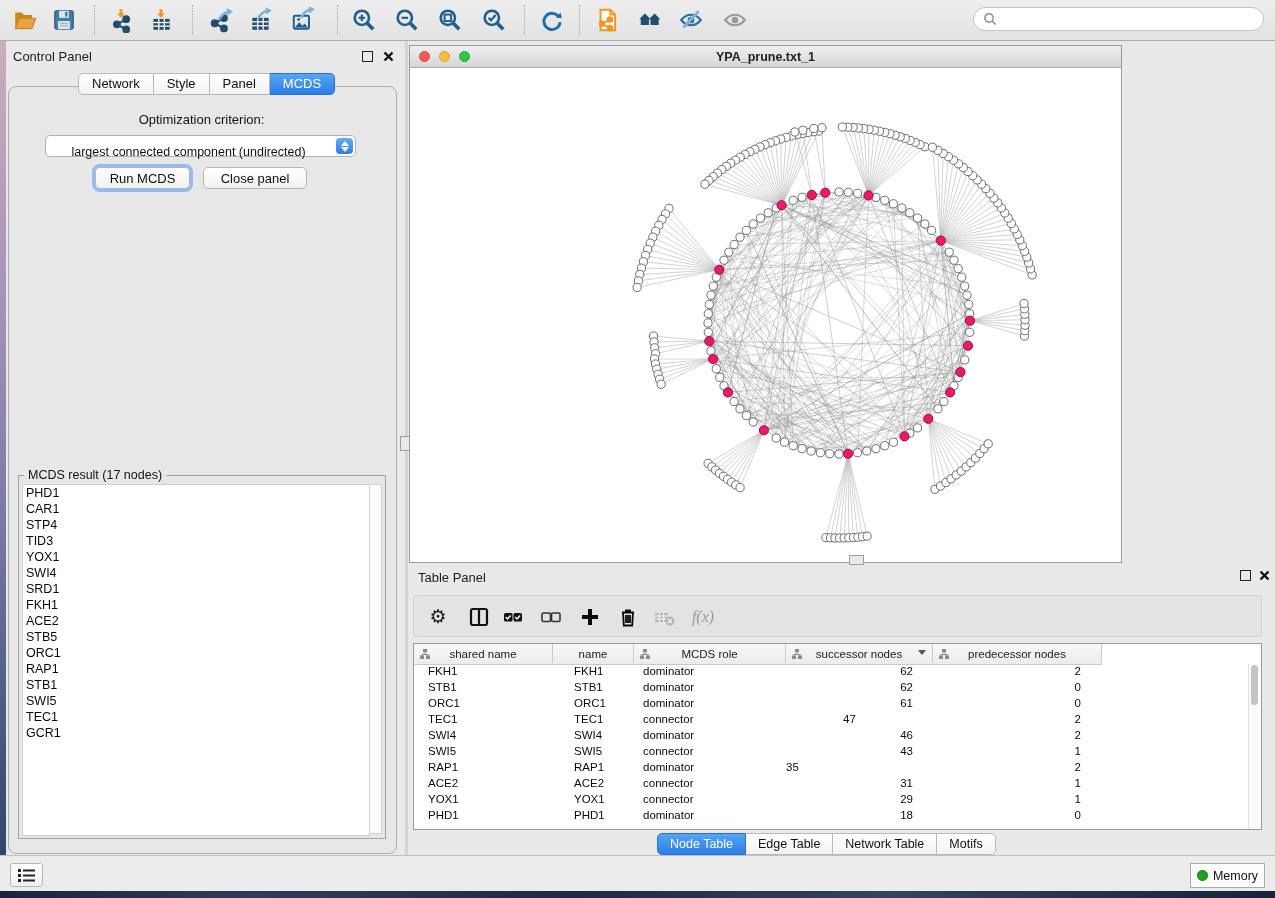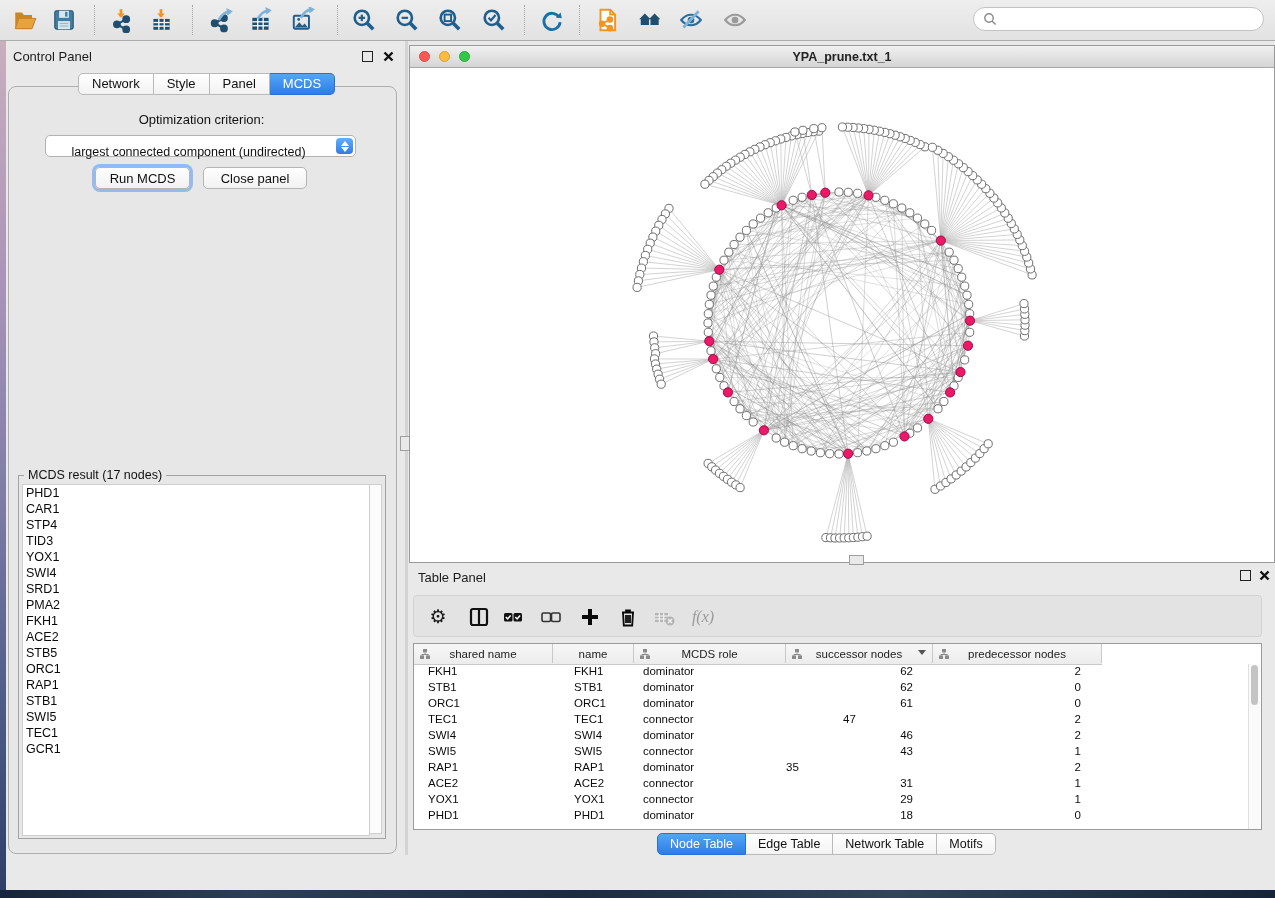--- a/index.html
+++ b/index.html
@@ -43,21 +43,21 @@
   #mcds-list{position:absolute;left:3px;top:8px;width:346px;height:350px;background:#fff;border:1px solid #cfcfcf;overflow:hidden;}
   #mcds-scroll{position:absolute;right:-13px;top:8px;width:13px;height:350px;background:#fcfcfc;border:1px solid #cfcfcf;box-sizing:border-box;}
   .mcds-item{font-size:12.5px;line-height:16px;padding-left:3px;color:#0a0a0a;}
 
   
   #vsplit{left:405px;top:41px;width:3px;height:814px;background:#d4d4d4;}
   #vsplit-grip{left:400px;top:436px;width:9px;height:13px;background:#e9e9e9;border:1px solid #9f9f9f;}
   #hsplit-grip{left:849px;top:555px;width:13px;height:8px;background:#e9e9e9;border:1px solid #9f9f9f;}
 
   
-  #netframe{left:409px;top:45px;width:866px;height:518px;border:1px solid #9a9a9a;box-sizing:border-box;background:#fff;}
+  #netframe{left:409px;top:45px;width:713px;height:518px;border:1px solid #9a9a9a;box-sizing:border-box;background:#fff;}
   #net-titlebar{position:absolute;left:0;top:0;width:100%;height:22px;background:linear-gradient(180deg,#f0f0f0,#d5d5d5);border-bottom:1px solid #a8a8a8;box-sizing:border-box;}
   .tl{position:absolute;top:5px;width:11px;height:11px;border-radius:50%;}
   #net-title{position:absolute;top:4px;left:0;width:100%;text-align:center;font-size:12.5px;font-weight:700;color:#222;}
   #netsvg{position:absolute;left:0;top:22px;}
 
   
   #tp-titlebar{left:407px;top:563px;width:868px;height:28px;}
   #tp-title{position:absolute;left:11px;top:7px;font-size:13px;color:#1b1b1b;}
   #tp-toolbar{left:413px;top:595px;width:849px;height:42px;background:#e3e3e3;border:1px solid #d2d2d2;border-radius:4px;box-sizing:border-box;}
   .tpbtn{position:absolute;top:6px;width:30px;height:30px;display:flex;align-items:center;justify-content:center;}
@@ -299,21 +299,20 @@
   <div class="abs" id="groupbox">
     <div id="gb-legend">MCDS result (17 nodes)</div>
     <div id="mcds-list">
         <div class="mcds-item">PHD1</div>
         <div class="mcds-item">CAR1</div>
         <div class="mcds-item">STP4</div>
         <div class="mcds-item">TID3</div>
         <div class="mcds-item">YOX1</div>
         <div class="mcds-item">SWI4</div>
         <div class="mcds-item">SRD1</div>
-        <div class="mcds-item">PMA2</div>
         <div class="mcds-item">FKH1</div>
         <div class="mcds-item">ACE2</div>
         <div class="mcds-item">STB5</div>
         <div class="mcds-item">ORC1</div>
         <div class="mcds-item">RAP1</div>
         <div class="mcds-item">STB1</div>
         <div class="mcds-item">SWI5</div>
         <div class="mcds-item">TEC1</div>
         <div class="mcds-item">GCR1</div>
       </div>
@@ -1214,13 +1213,31 @@
         <div class="thumb"></div>
       </div>
   </div>
   <div class="abs" id="bottom-tabs">
       <div class="btab sel">Node Table</div>
       <div class="btab">Edge Table</div>
       <div class="btab">Network Table</div>
       <div class="btab">Motifs</div>
     </div>
 
+  <div class="abs" id="statusbar">
+    <div id="list-btn">
+      <svg width="17" height="13" viewBox="0 0 17 13">
+          <g fill="#222">
+            <rect x="0" y="0" width="3" height="3"></rect>
+            <rect x="5" y="0.5" width="12" height="2"></rect>
+            <rect x="0" y="5" width="3" height="3"></rect>
+            <rect x="5" y="5.5" width="12" height="2"></rect>
+            <rect x="0" y="10" width="3" height="3"></rect>
+            <rect x="5" y="10.5" width="12" height="2"></rect>
+          </g>
+        </svg>
+    </div>
+    <div id="memory-btn">
+      <div id="memory-dot"></div>
+      <span>Memory</span>
+    </div>
+  </div>
 </div>
 
 </body></html>

